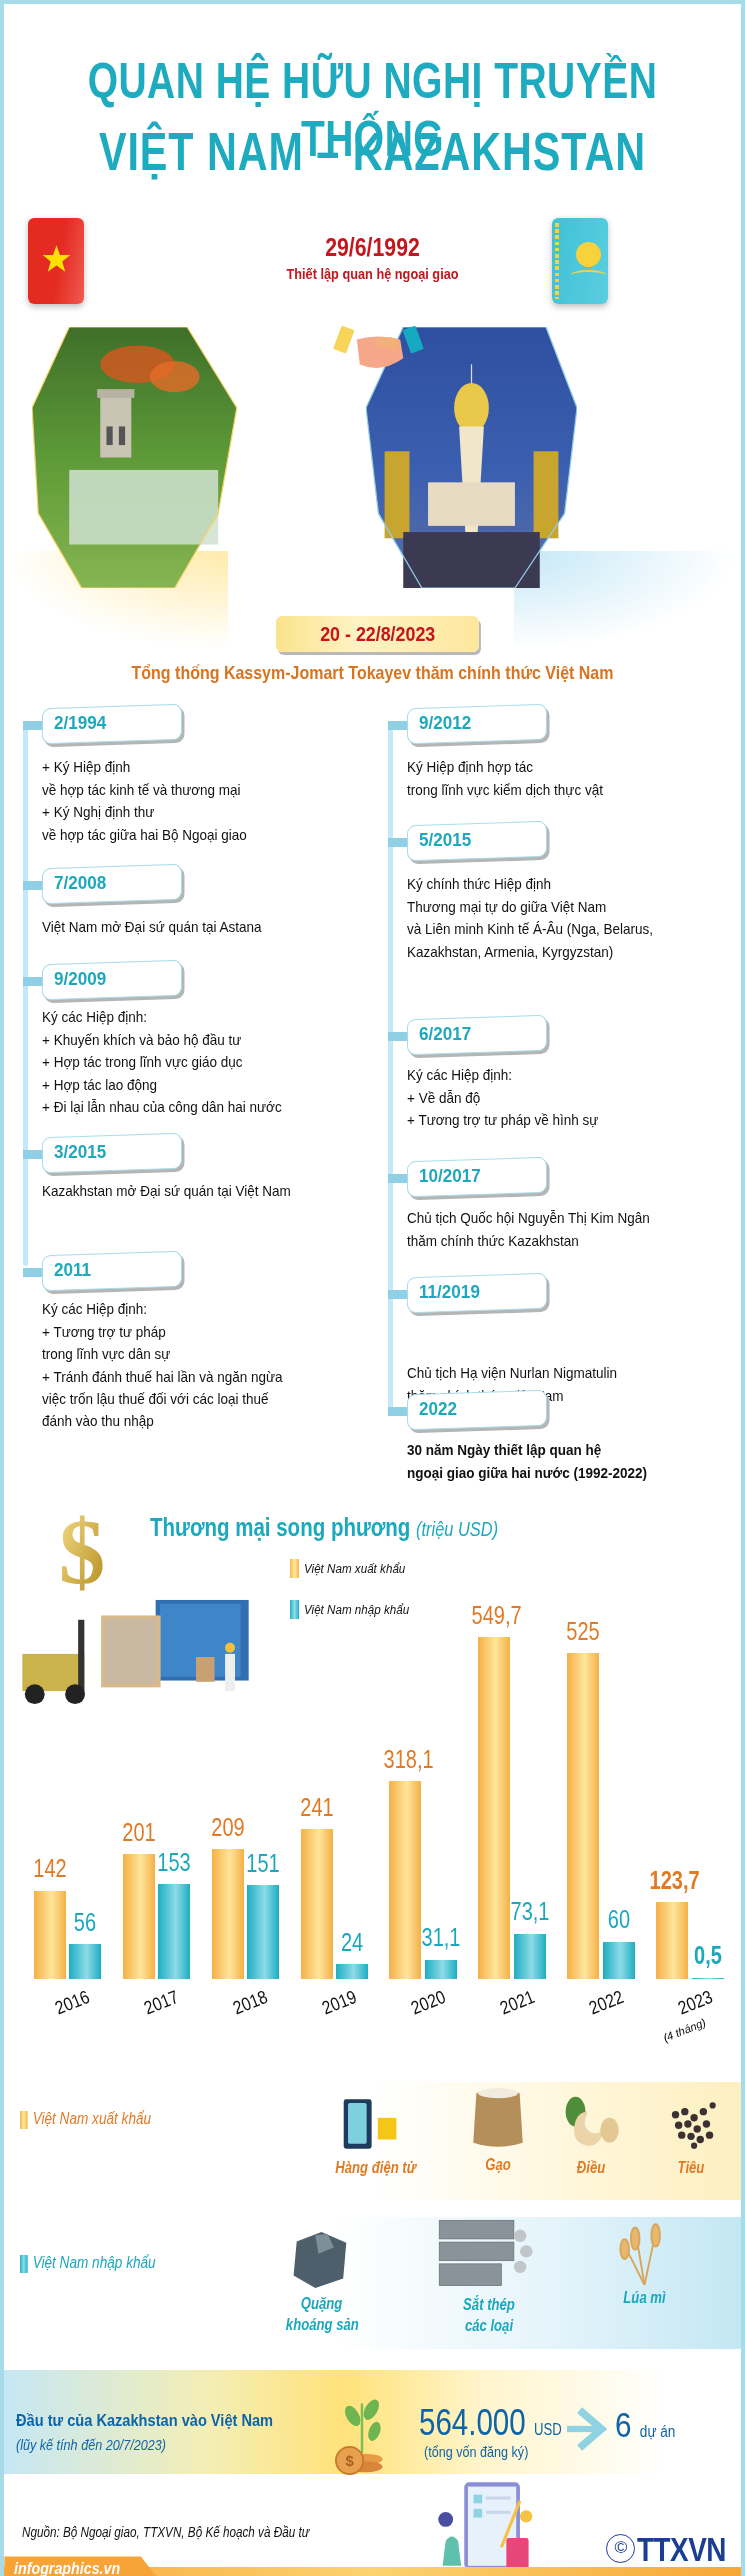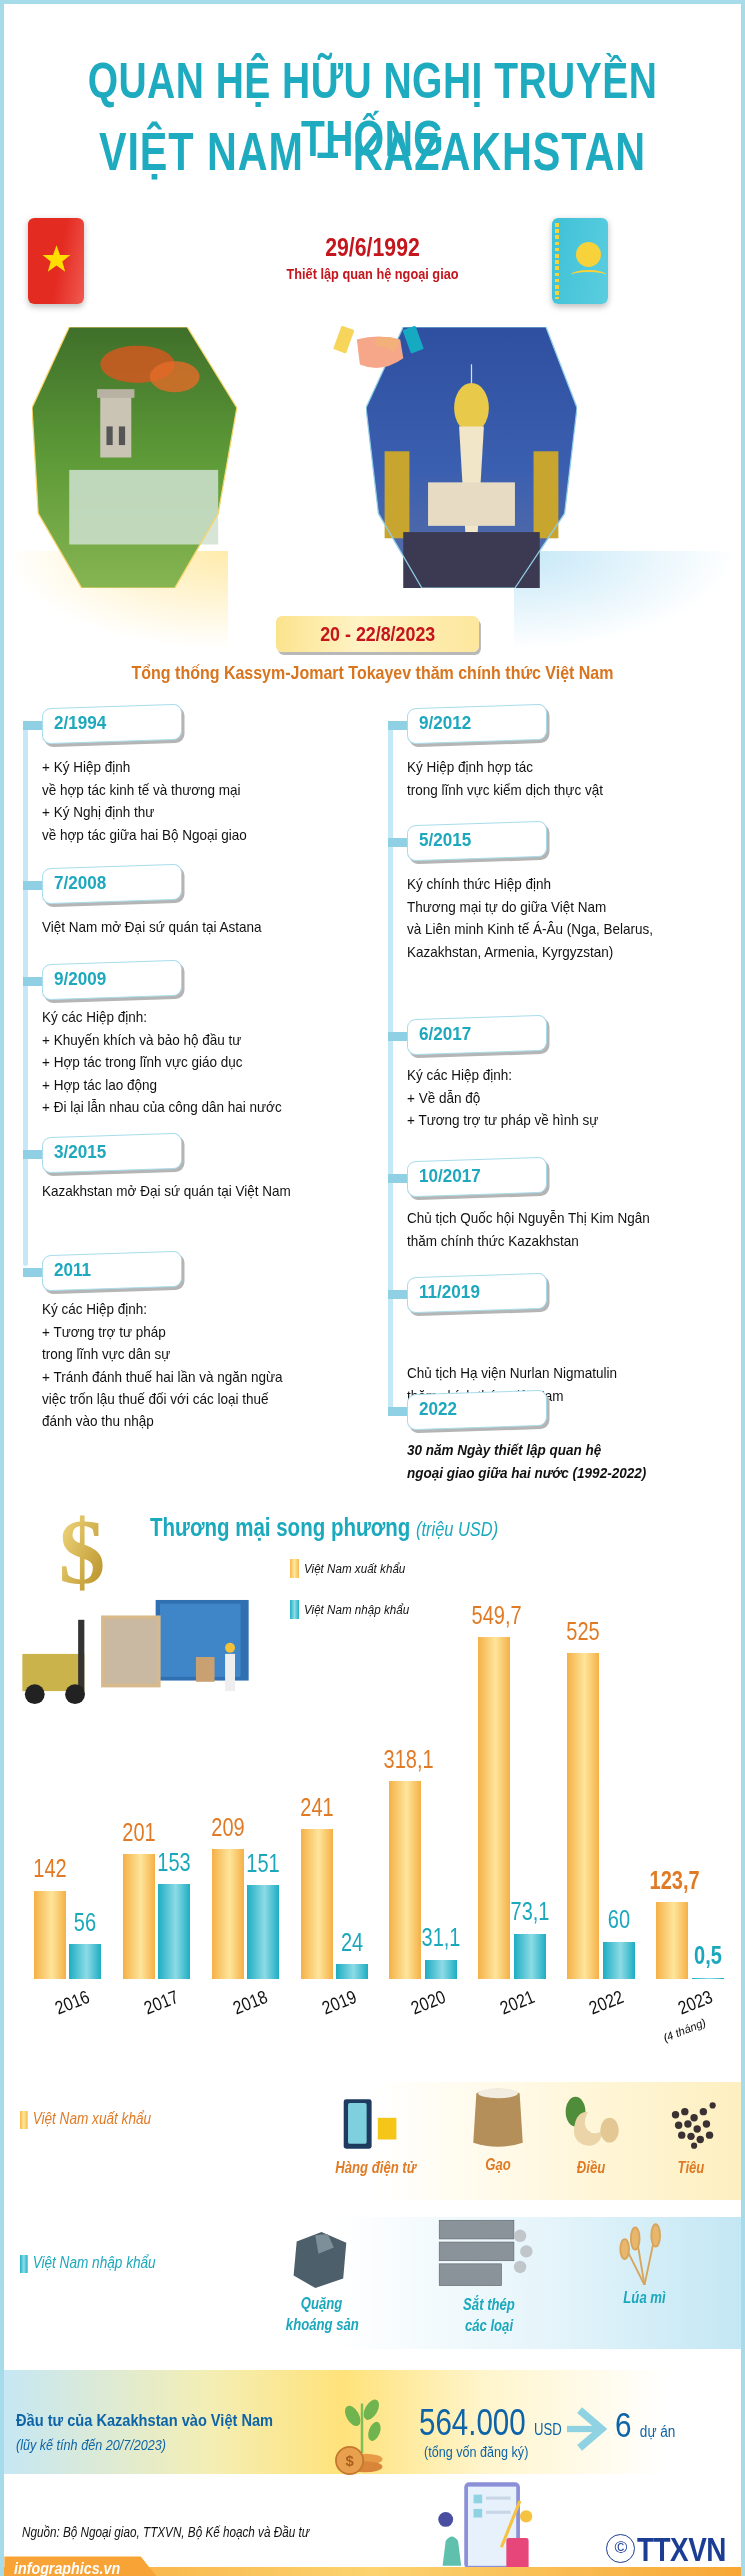--- a/index.html
+++ b/index.html
@@ -352,21 +352,21 @@
         <div>Chủ tịch Hạ viện Nurlan Nigmatulin</div>
         <div>thăm chính thức Việt Nam</div>
       </div>
     </div>
 
     <div class="tl-item" style="top:686px;">
       <div class="tl-connector"></div>
       <div class="tl-badge">
             <span>2022</span>
           </div>
-      <div class="tl-text bold" style="top:47px;font-style:italic;">
+      <div class="tl-text bold" style="top:47px;">
         <div>30 năm Ngày thiết lập quan hệ</div>
         <div>ngoại giao giữa hai nước (1992-2022)</div>
       </div>
     </div>
   </div>
 
   <svg class="dollar" viewBox="0 0 100 155">
     <defs>
           <linearGradient id="gold" x1="0" y1="0" x2="1" y2="1">
             <stop offset="0" stop-color="#f7e08a"></stop>

